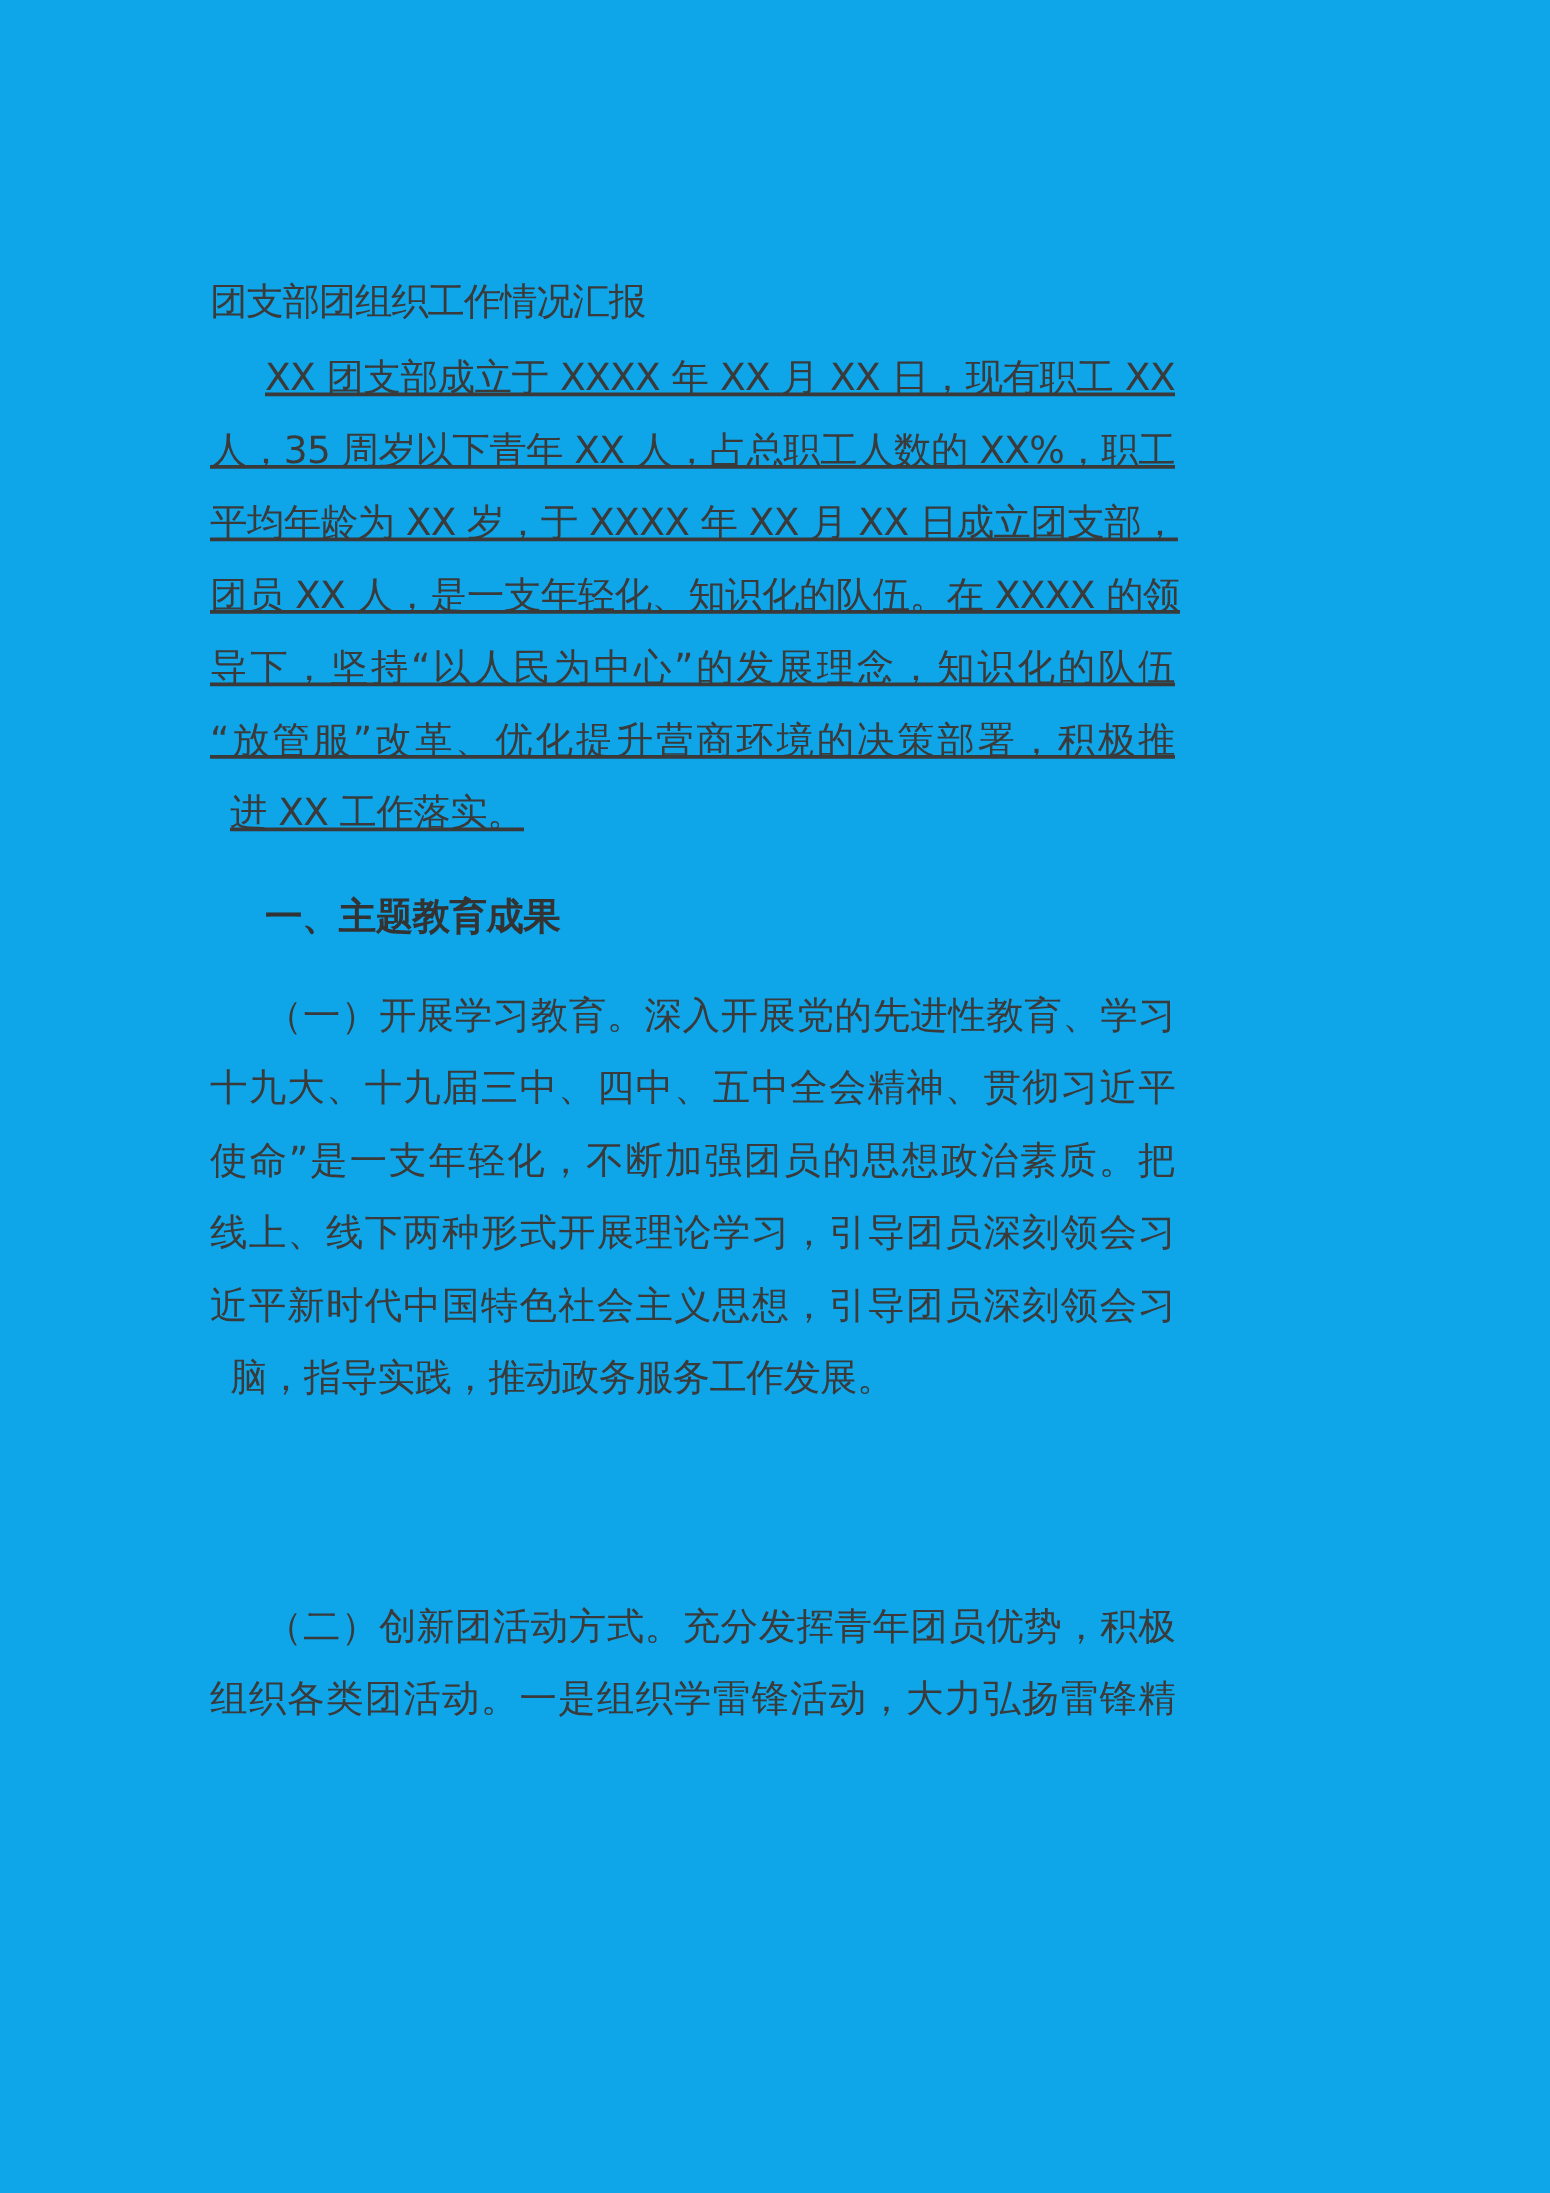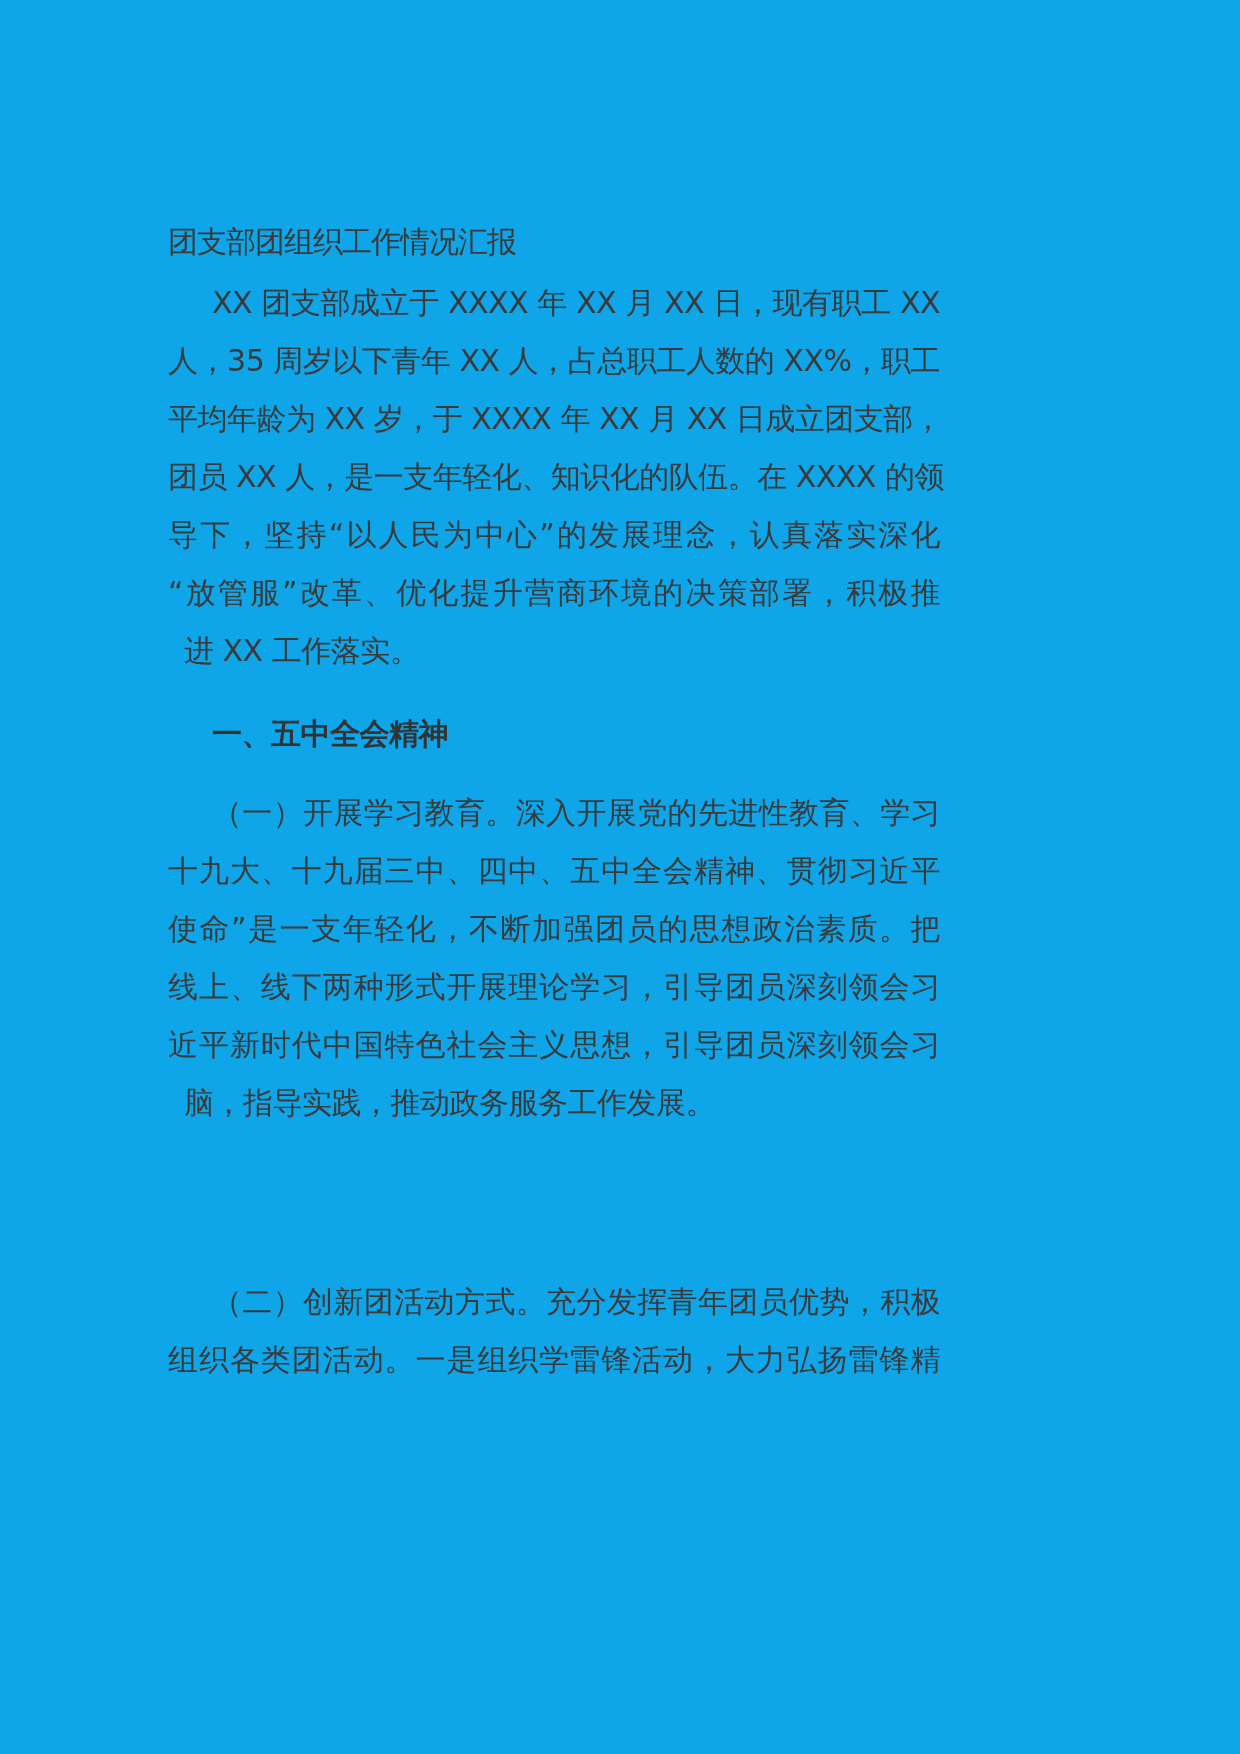--- a/index.html
+++ b/index.html
@@ -58,42 +58,42 @@
       position: absolute;
       left: 212px;
       top: 712px;
       font-size: 30px;
       line-height: 44px;
       font-weight: bold;
       white-space: nowrap;
       color: #333333;
       letter-spacing: -0.5px;
     }
-    #p1 { top: 274px; }
+    #p1 { top: 274px; text-decoration: underline; }
     #p2 { top: 784px; }
     #p3 { top: 1273px; }
   </style>
 </head>
 <body>
 
 <div class="page">
 
   <div class="doc-title">团支部团组织工作情况汇报</div>
 
   <div class="para" id="p1">
     <span class="line indent">XX 团支部成立于 XXXX 年 XX 月 XX 日，现有职工 XX</span>
     <span class="line">人，35 周岁以下青年 XX 人，占总职工人数的 XX%，职工</span>
     <span class="line">平均年龄为 XX 岁，于 XXXX 年 XX 月 XX 日成立团支部，</span>
     <span class="line">团员 XX 人，是一支年轻化、知识化的队伍。在 XXXX 的领</span>
-    <span class="line">导下，坚持“以人民为中心”的发展理念，认真落实深化</span>
+    <span class="line">导下，坚持“以人民为中心”的发展理念，知识化的队伍</span>
     <span class="line">“放管服”改革、优化提升营商环境的决策部署，积极推</span>
     <span class="line last">进 XX 工作落实。</span>
   </div>
 
-  <div class="heading">一、五中全会精神</div>
+  <div class="heading">一、主题教育成果</div>
 
   <div class="para" id="p2">
     <span class="line indent">（一）开展学习教育。深入开展党的先进性教育、学习</span>
     <span class="line">十九大、十九届三中、四中、五中全会精神、贯彻习近平</span>
     <span class="line">使命”是一支年轻化，不断加强团员的思想政治素质。把</span>
     <span class="line">线上、线下两种形式开展理论学习，引导团员深刻领会习</span>
     <span class="line">近平新时代中国特色社会主义思想，引导团员深刻领会习</span>
     <span class="line last">脑，指导实践，推动政务服务工作发展。</span>
   </div>
 

